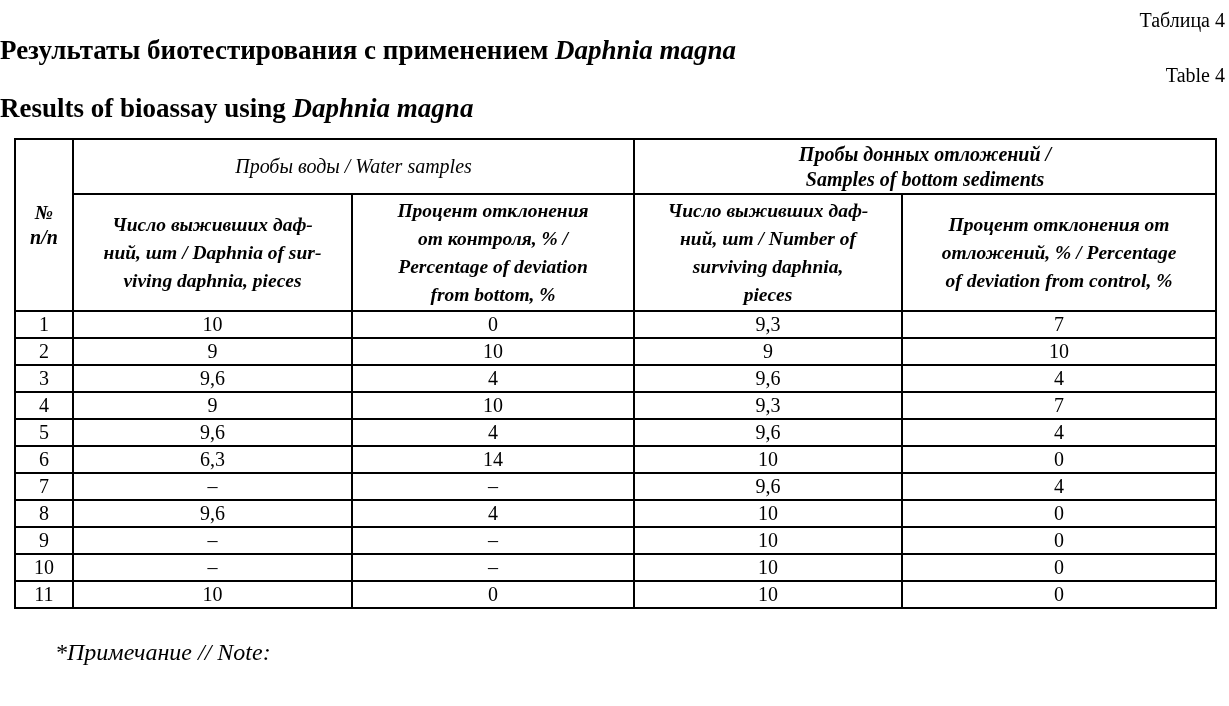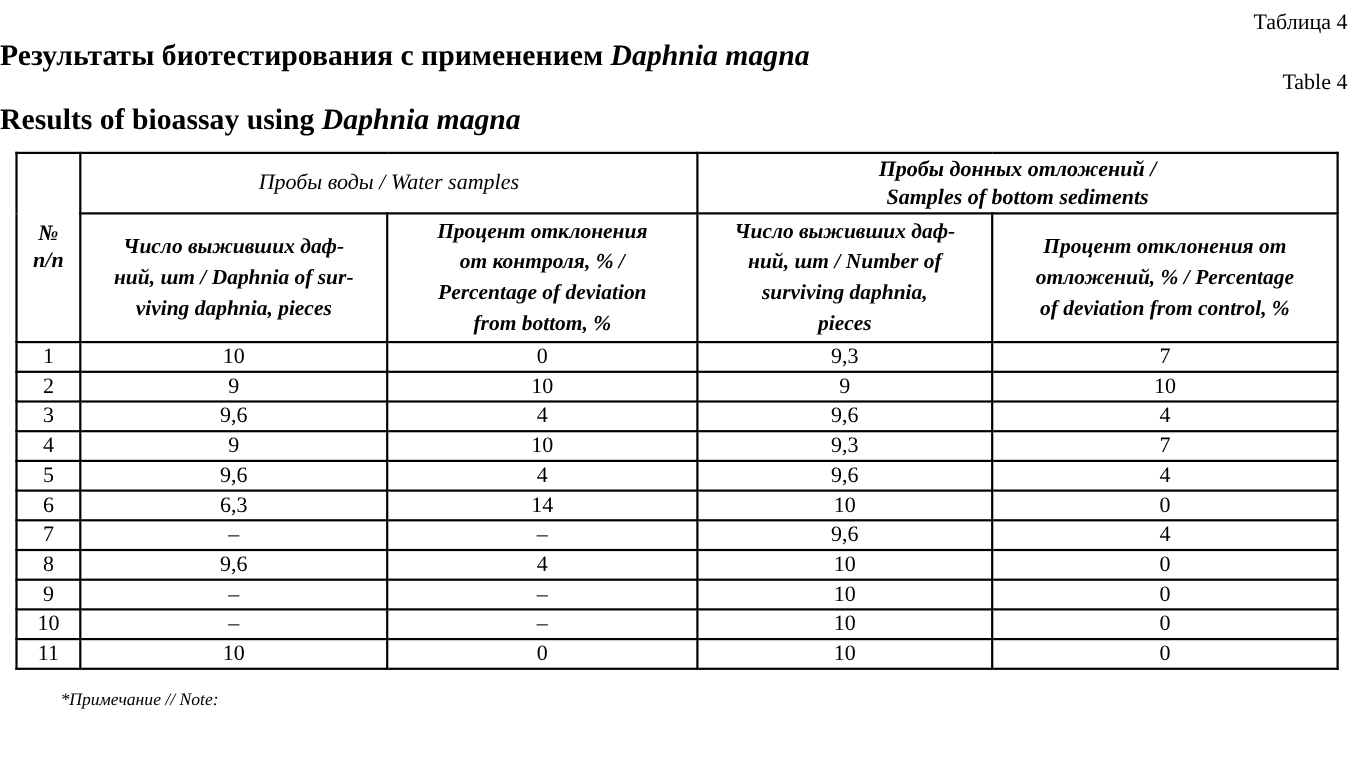--- a/index.html
+++ b/index.html
@@ -50,23 +50,23 @@
   tr.group-row th { height: 53px; line-height: 25px; }
   tr.sub-row th { height: 115px; line-height: 28px; font-size: 19.5px; }
   th.no-col { font-size: 20px; line-height: 26px; }
   .blk { display: block; font-weight: bold; }
   table.bioassay tbody td {
     height: 25px;
     font-size: 20px;
     line-height: 25px;
   }
   .notes {
-    margin-top: 15px;
+    margin-top: 31px;
     font-style: italic;
-    font-size: 16px;
+    font-size: 24px;
     line-height: 25px;
   }
   .note-line-1 { margin-left: 55px; }
   .note-line-2 { margin-left: 28px; margin-top: 1px; }
 </style>
 </head>
 <body>
 
 <div class="page">
 

